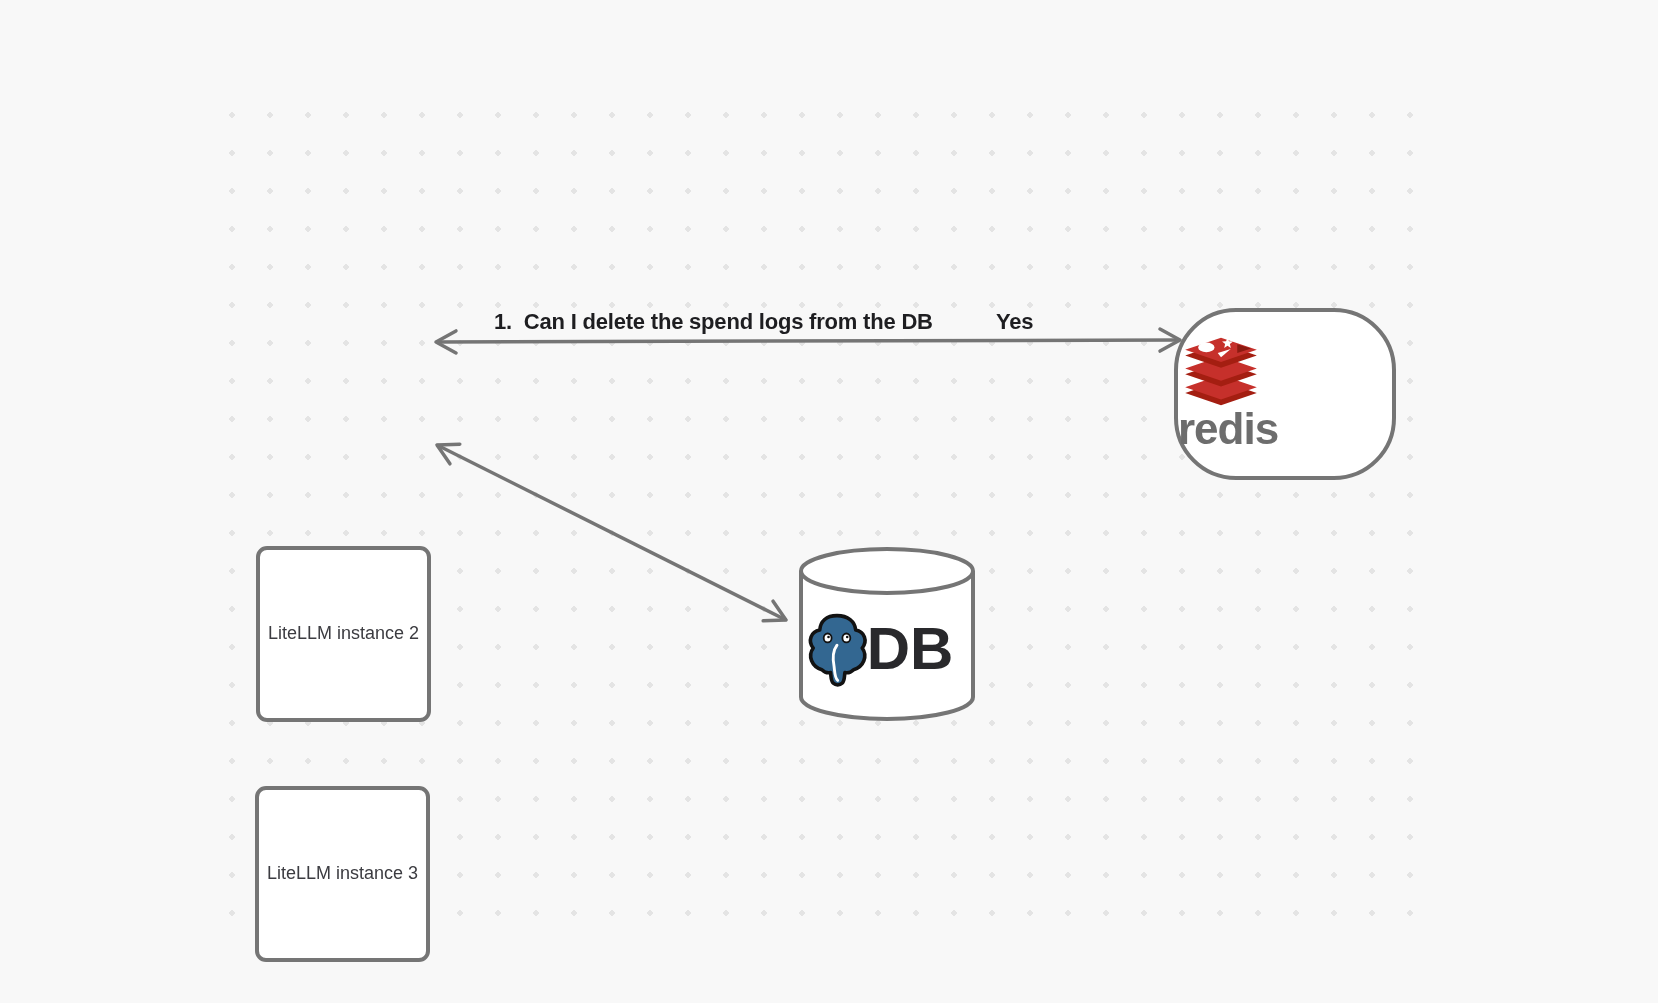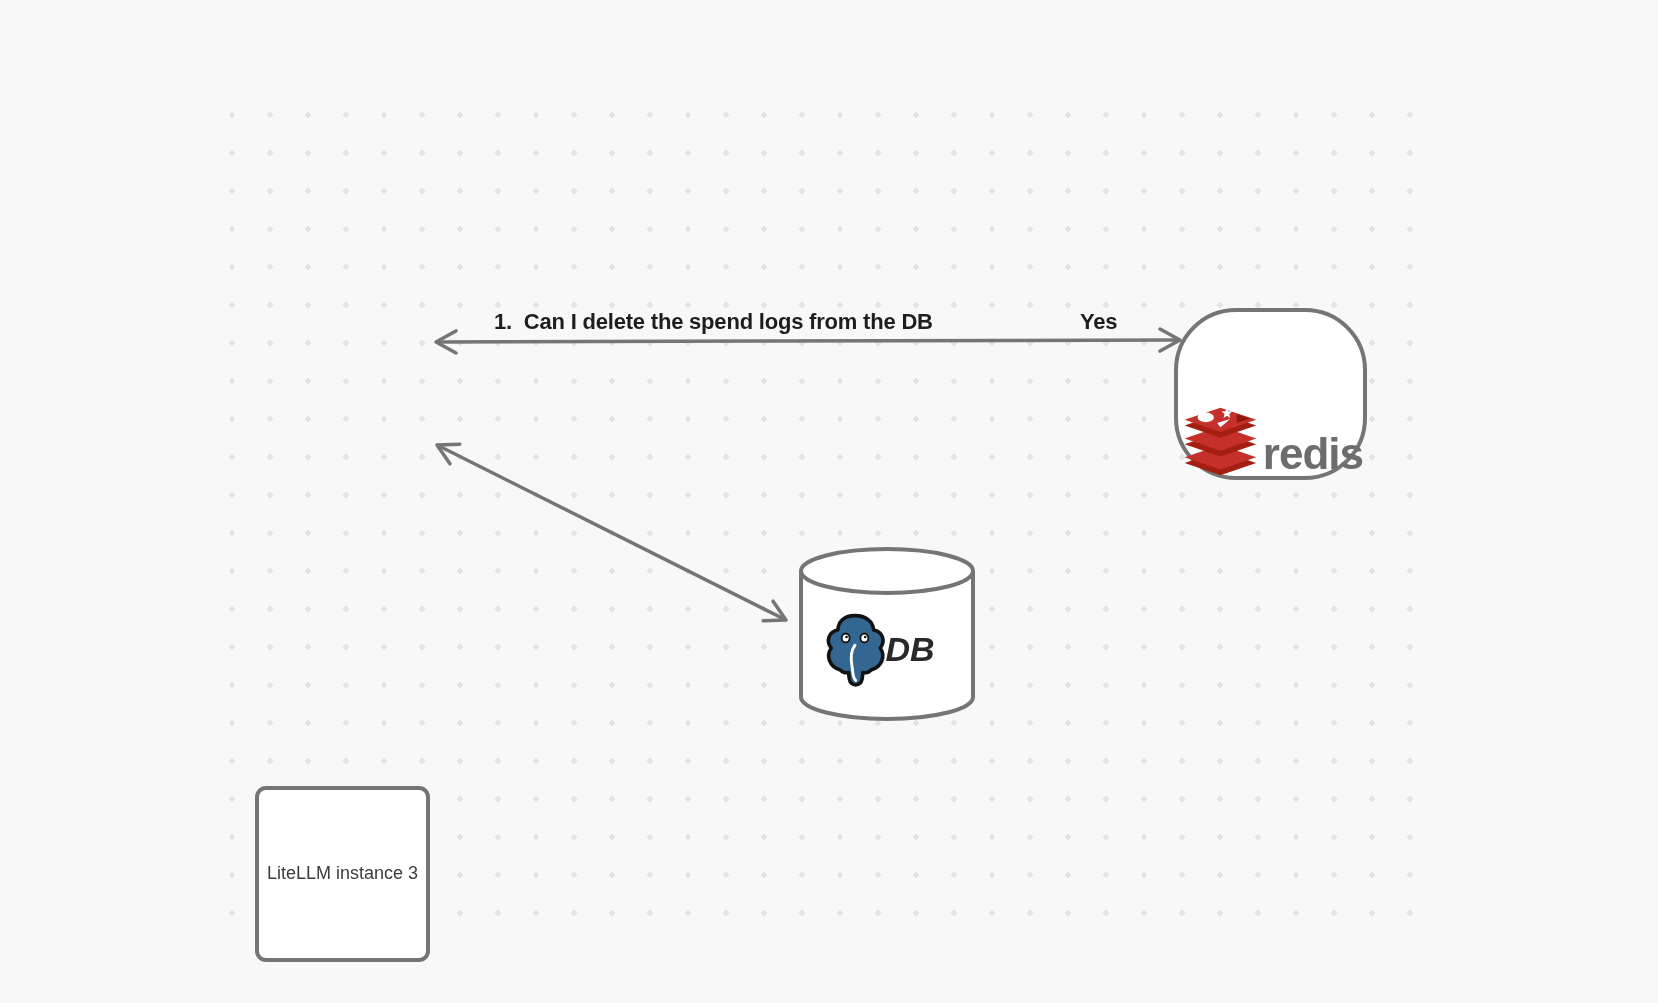--- a/index.html
+++ b/index.html
@@ -30,70 +30,72 @@
   .edges-layer{position:absolute;left:0;top:0;pointer-events:none;}
   .edges-layer line{pointer-events:stroke;}
   .edge-label{
     position:absolute;
     font-weight:700;font-size:22px;line-height:1;
     letter-spacing:-0.2px;
     color:var(--edge-label-text,#1e1e21);
     white-space:pre;
   }
   .redis-node{
-    position:absolute;left:1174px;top:277px;width:193px;height:172px;
+    position:absolute;left:1174px;top:277px;width:222px;height:172px;
     background:var(--node-fill,#ffffff);
     border:4px solid var(--stroke,#757575);
     border-radius:62px;
     box-sizing:border-box;
-    display:flex;flex-direction:row;align-items:flex-end;
+    display:flex;flex-direction:column;align-items:flex-start;
     padding-top:24px;
   }
   .redis-logo{width:86px;height:70px;}
   .redis-word{
     font-size:44px;font-weight:700;line-height:1;
     letter-spacing:-1px;
     color:var(--redis-gray,#6d6d6d);
     margin-top:1px;
   }
   .db-node{position:absolute;left:797px;top:514px;width:180px;height:178px;}
   .cyl{position:absolute;left:0;top:0;width:180px;height:178px;}
   .db-content{
     position:absolute;left:0;top:66px;width:180px;height:76px;
     display:flex;align-items:center;justify-content:center;
     transform:translateX(-10px);
   }
   .pg{width:72px;height:75px;flex:0 0 auto;}
   .db-word{
-    font-size:34px;font-weight:600;line-height:1;
+    font-size:60px;font-weight:600;line-height:1;
     color:var(--db-text,#29292c);
     margin-left:-6px;
-    font-style:italic;
   }
 </style>
 </head>
 <body>
 
 <div class="canvas">
 
   <div class="dot-grid"></div>
 
   <svg class="edges-layer" width="1658" height="1003" viewBox="0 0 1658 1003">
     <defs>
       <marker id="ah" markerUnits="userSpaceOnUse" markerWidth="30" markerHeight="30" refX="25" refY="15" orient="auto-start-reverse">
         <path d="M5 4 L25 15 L5 26" fill="none" stroke="var(--stroke,#757575)" stroke-width="3.5" stroke-linecap="round" stroke-linejoin="round"></path>
       </marker>
     </defs>
     <line x1="436" y1="311" x2="1180" y2="309" stroke="var(--stroke,#757575)" stroke-width="3.5" marker-start="url(#ah)" marker-end="url(#ah)"></line>
     <line x1="437" y1="414" x2="786" y2="589" stroke="var(--stroke,#757575)" stroke-width="3.5" marker-start="url(#ah)" marker-end="url(#ah)"></line>
   </svg>
 
   <div class="edge-label" style="left:494px;top:280px">1.  Can I delete the spend logs from the DB</div>
-  <div class="edge-label" style="left:1080px;top:280px">Yes</div>
+  <div class="edge-label" style="left:996px;top:280px">Yes</div>
 
+  <div class="inst-box" style="left:256px;top:515px">
+    <span class="inst-label">LiteLLM instance 2</span>
+  </div>
   <div class="inst-box" style="left:255px;top:755px">
     <span class="inst-label">LiteLLM instance 3</span>
   </div>
 
   <div class="redis-node">
     <svg class="redis-logo" viewBox="0 0 100 86">
 
       <polygon points="50,55 94,70 50,85 6,70" fill="var(--redis-red-dark,#a41e11)"></polygon>
       <polygon points="50,48 94,63 50,78 6,63" fill="var(--redis-red,#c6302b)"></polygon>
 

